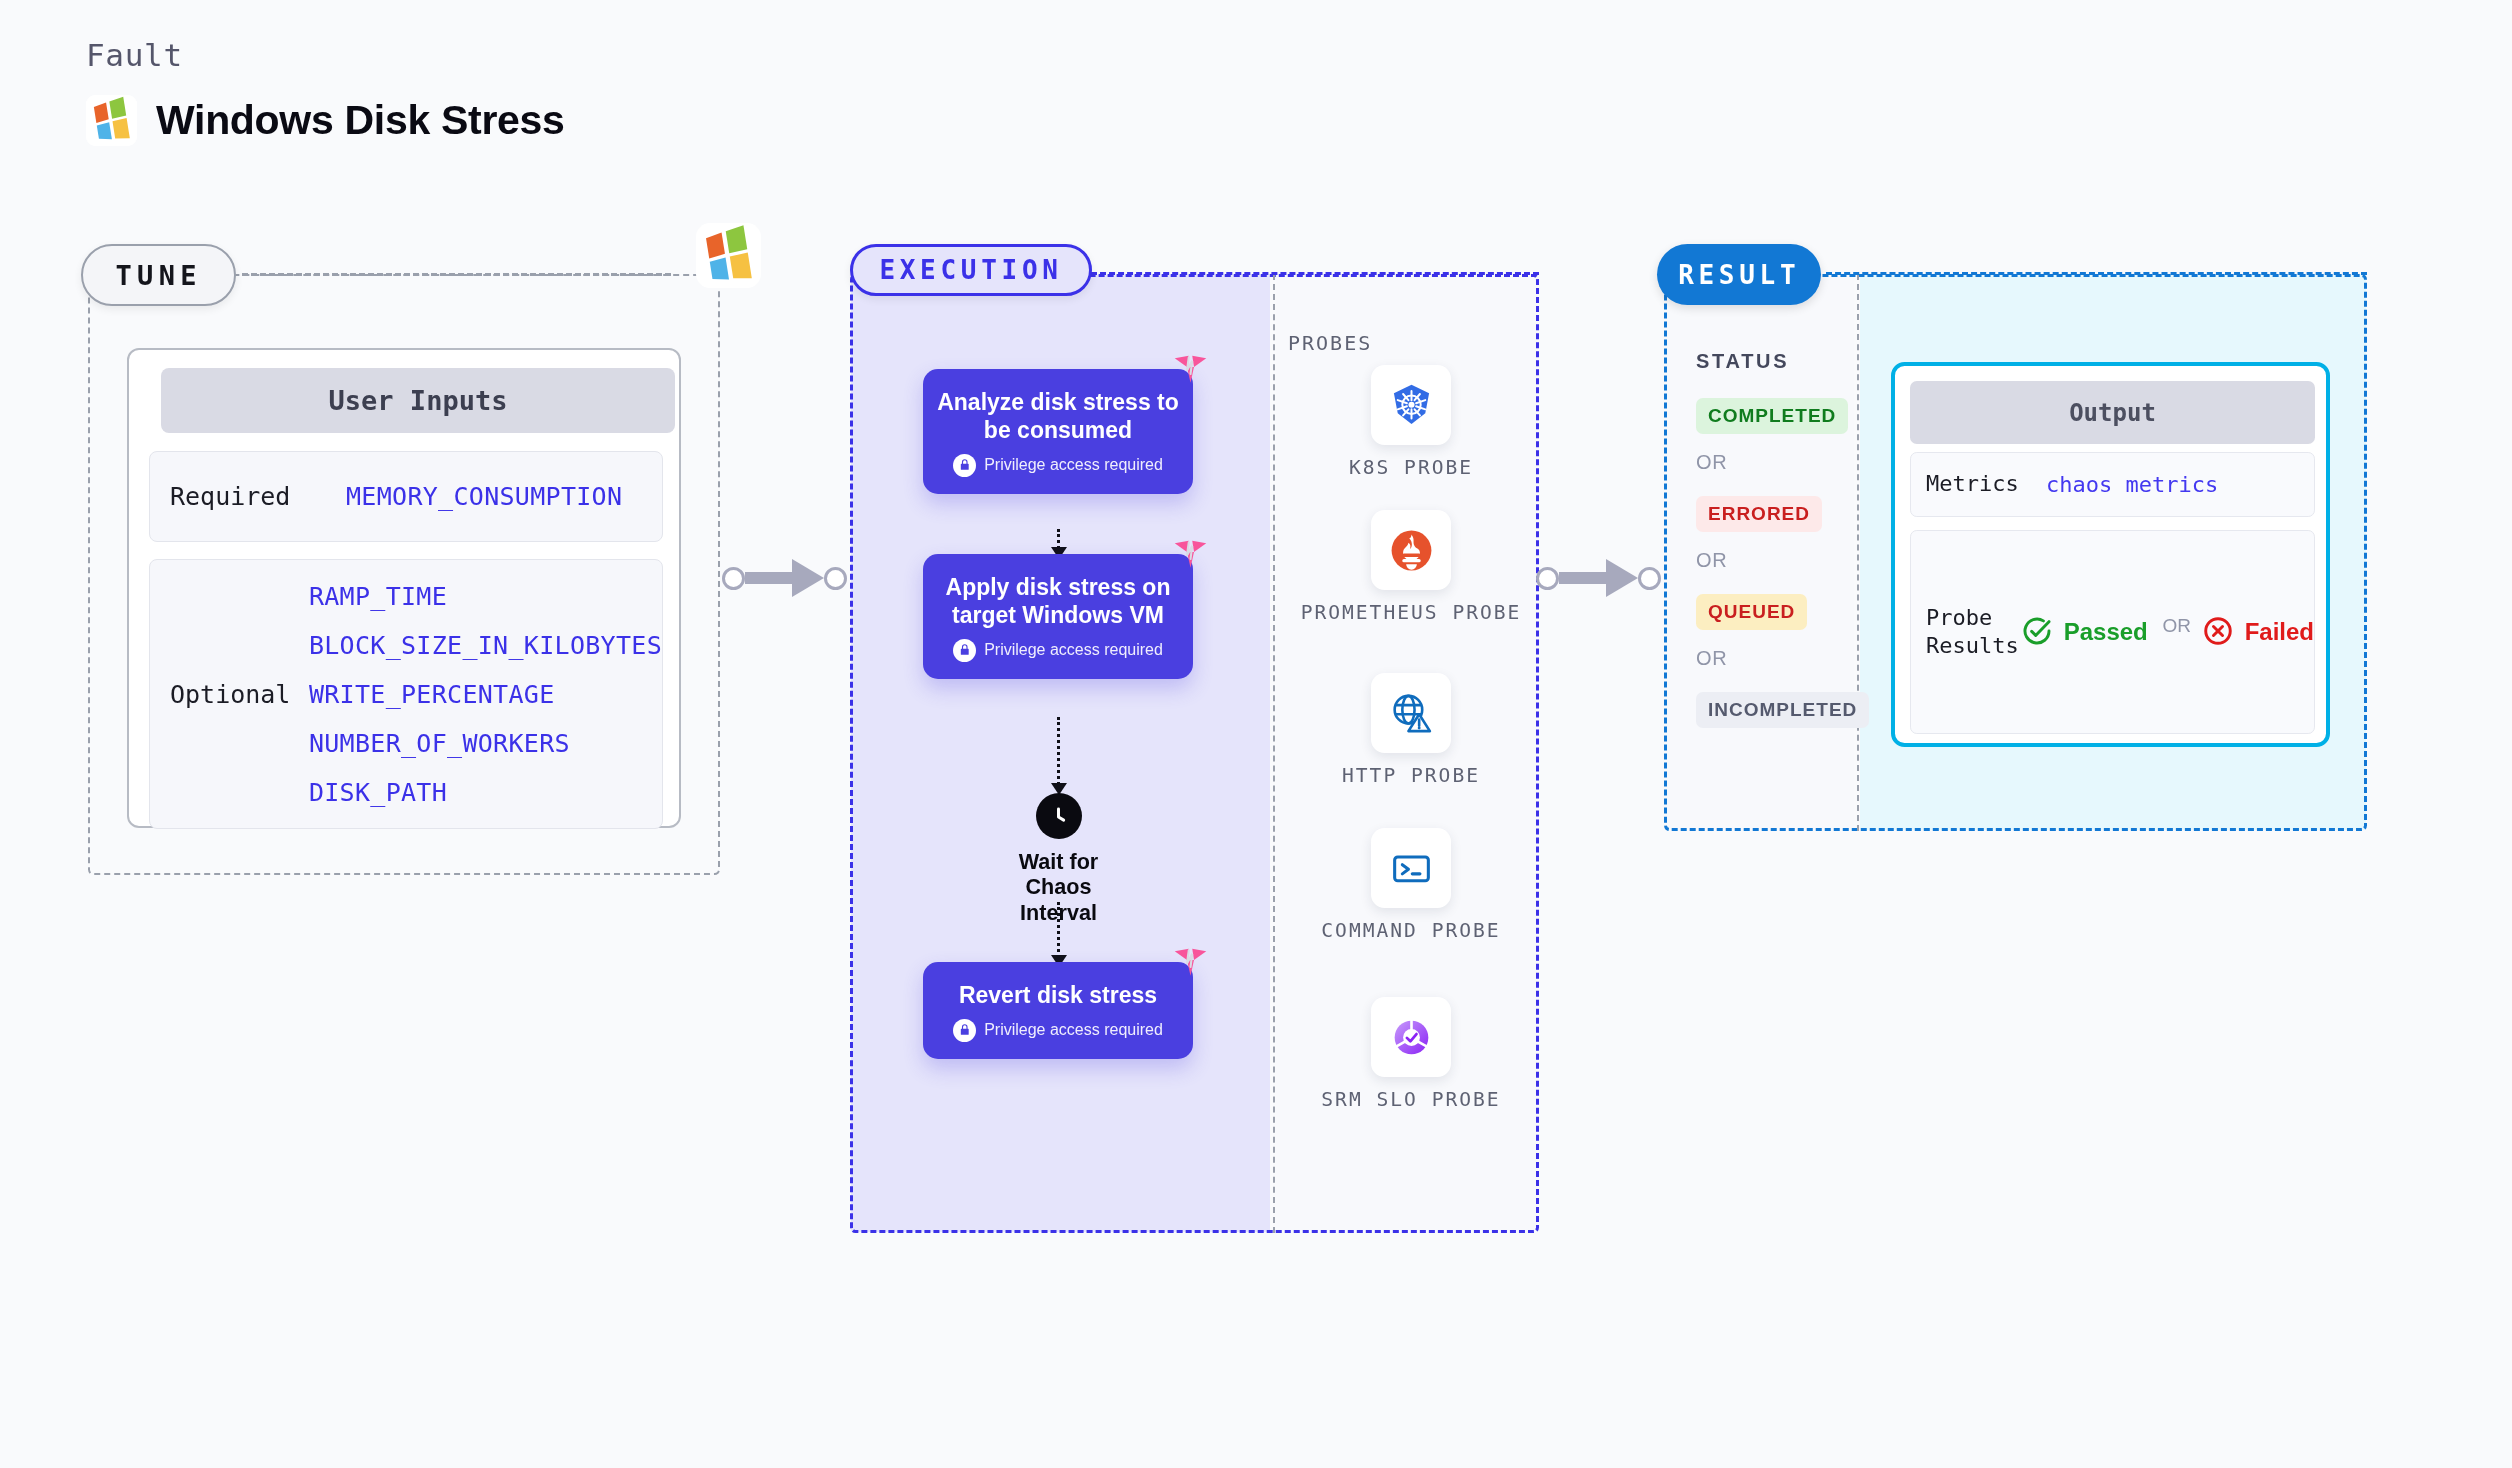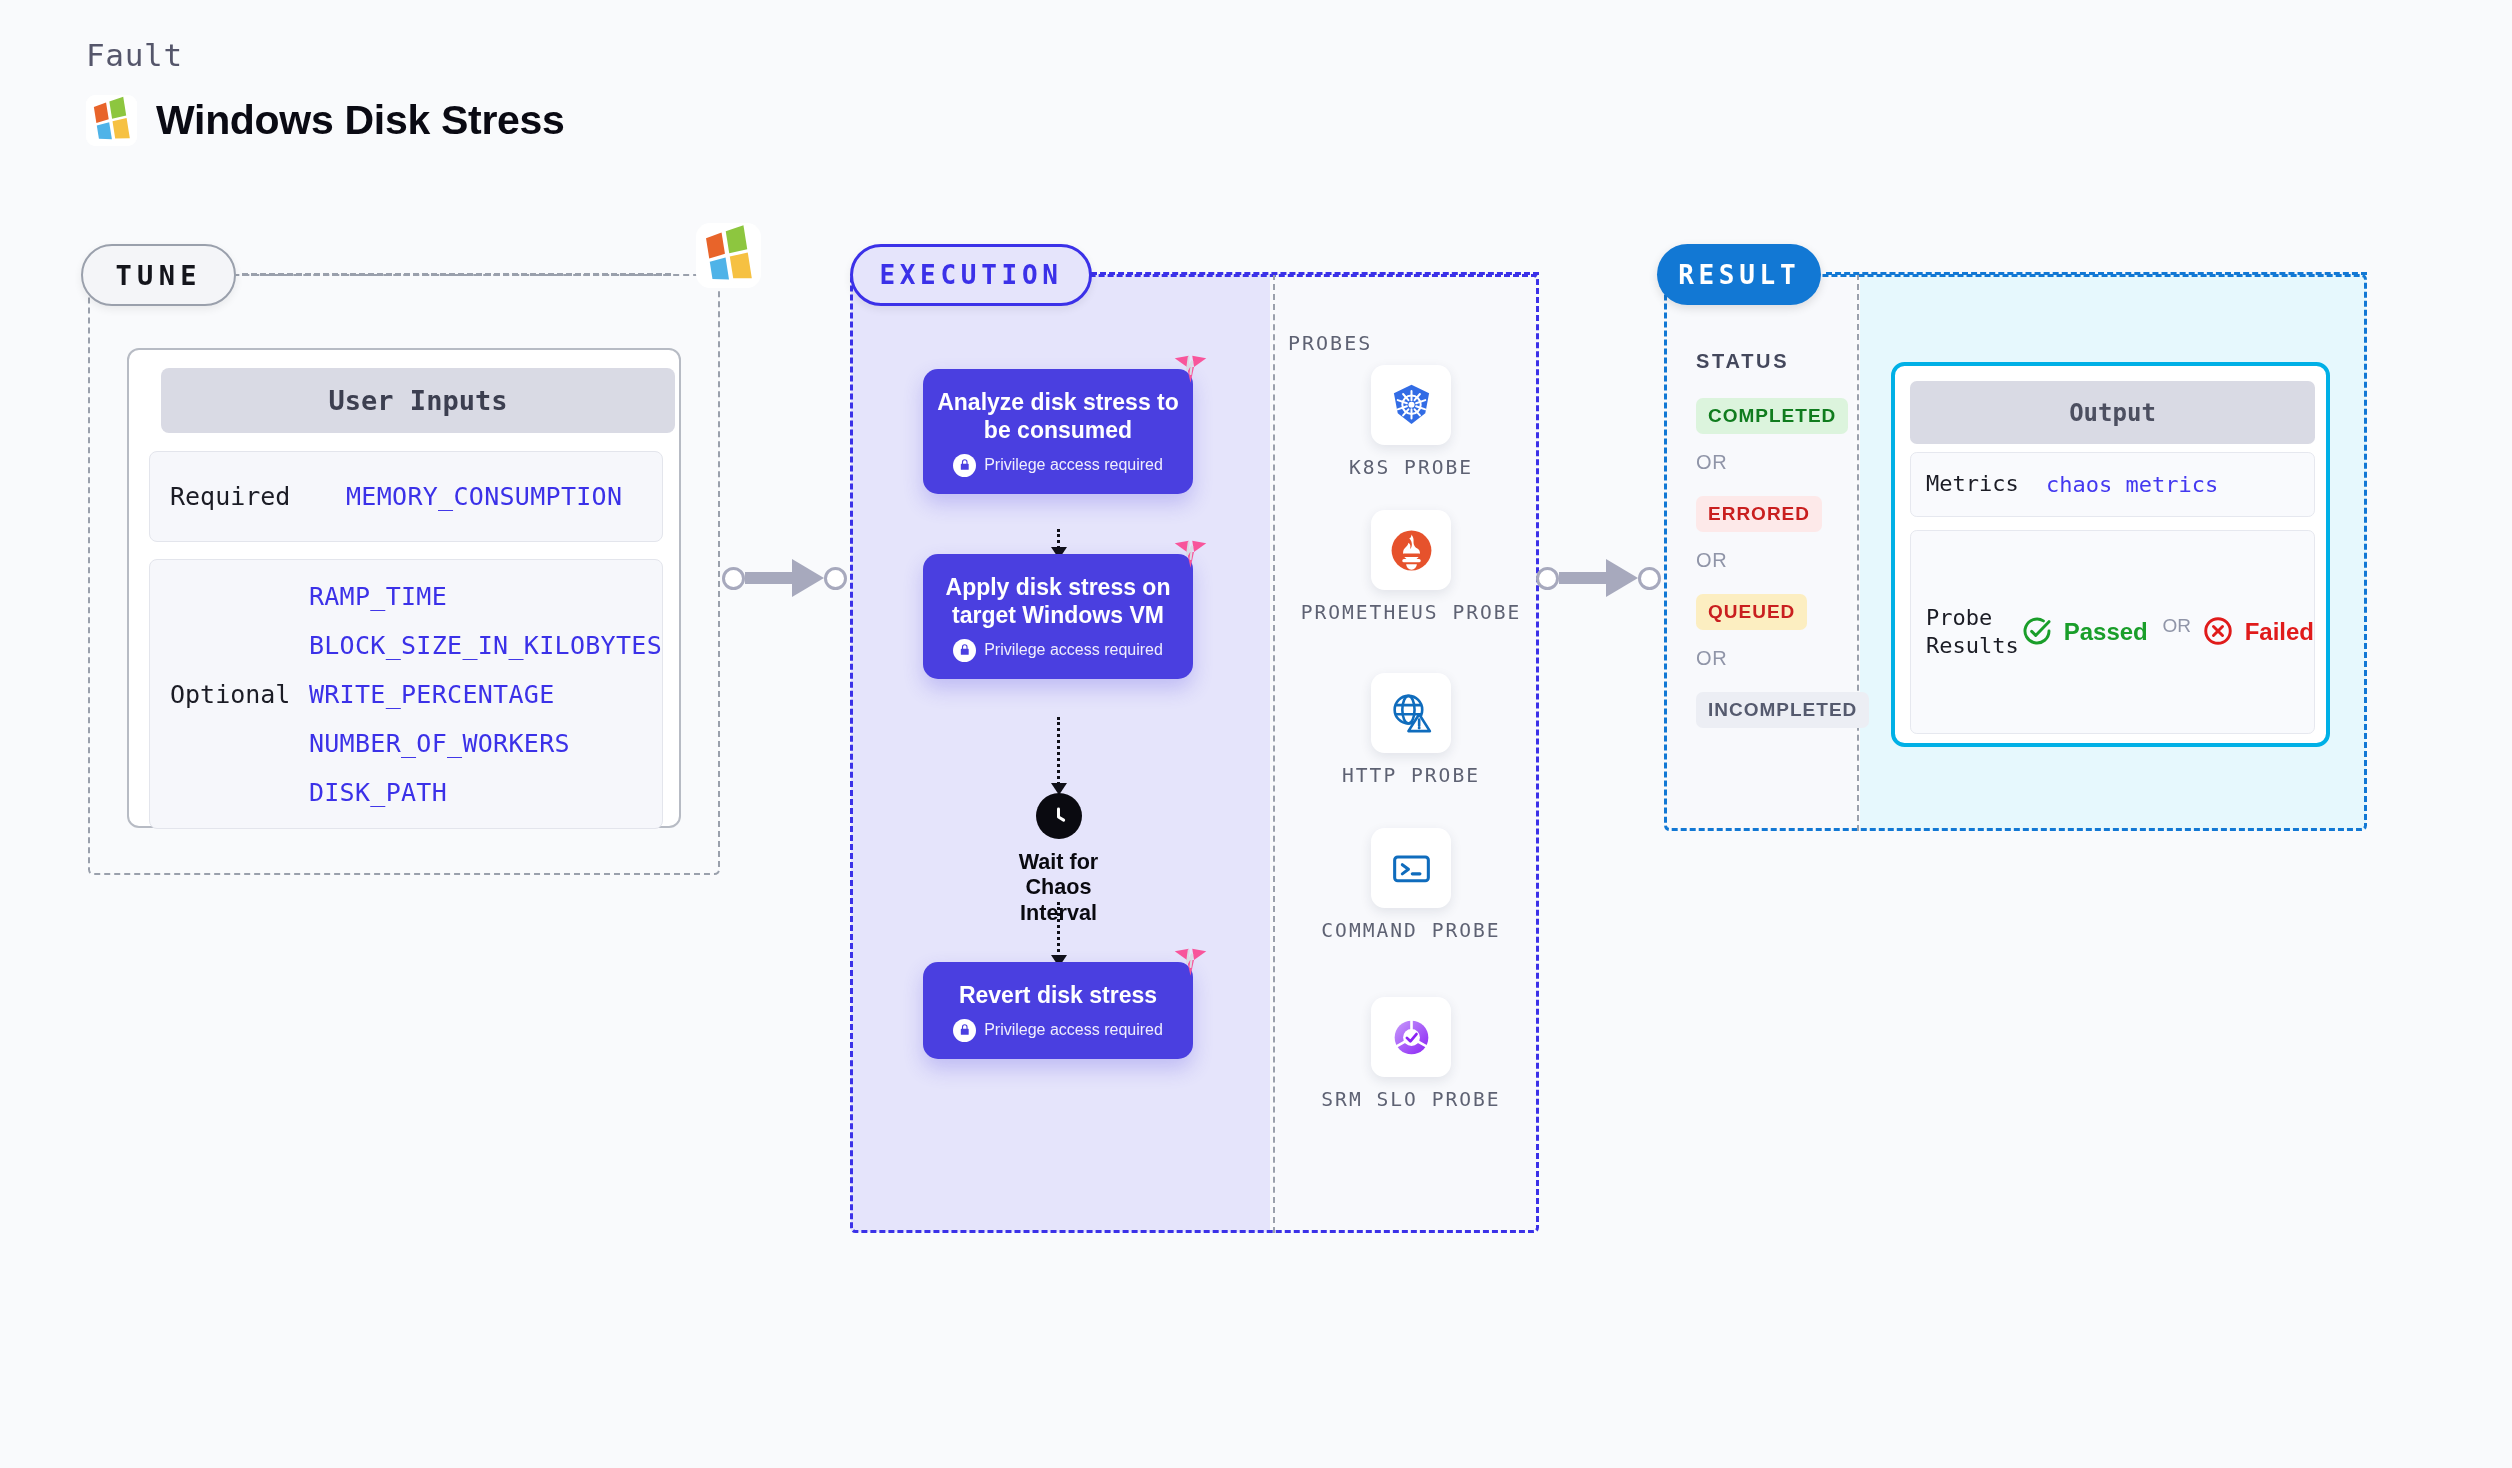--- a/index.html
+++ b/index.html
@@ -114,21 +114,21 @@
   }
   #exec-right-bg {
     position: absolute; left: 426px; top: 1.4px; right: 1.4px; bottom: 1.4px;
     background: #f8f9fc; border-radius: 2.7px;
   }
   #exec-divider {
     position: absolute; left: 423px; top: 0; bottom: 0; width: 0;
     border-left: 2.7px dashed #9aa0ac;
   }
   #exec-pill {
-    left: 0px; top: -30px; width: 242px; height: 62px;
+    left: 0px; top: -30px; width: 242px; height: 52px;
     background: #e5e4fb; border: 3.4px solid #3b31e8; color: #3b31e8;
     font-size: 26px; letter-spacing: 4.7px;
     box-shadow: 0 3.4px 8px rgba(0,0,0,0.07);
   }
   .exec-dashline {
     position: absolute; left: 241px; top: -2px; right: 0; height: 0;
     border-top: 3.4px dashed #3b31e8;
   }
 
   .step {

